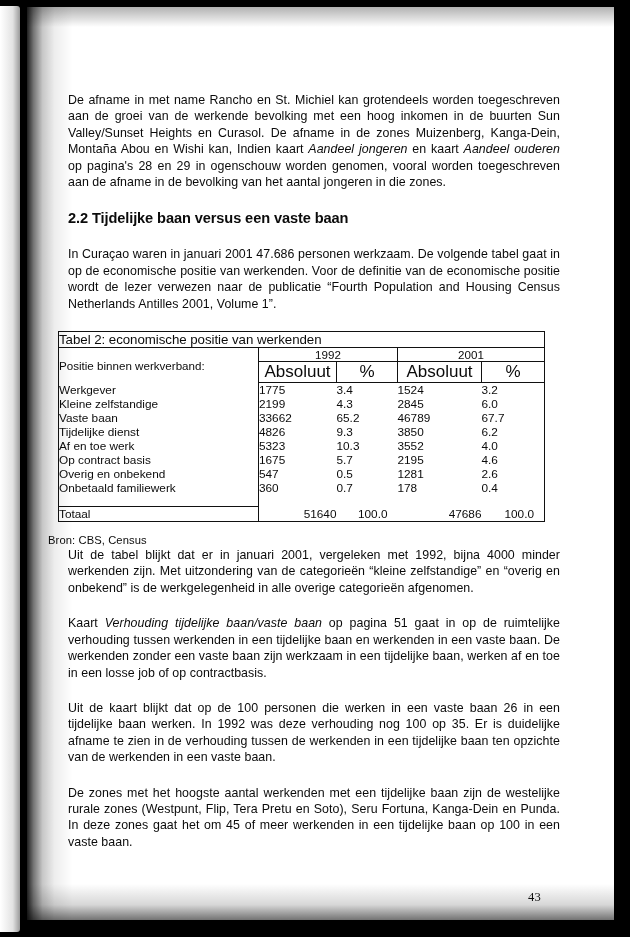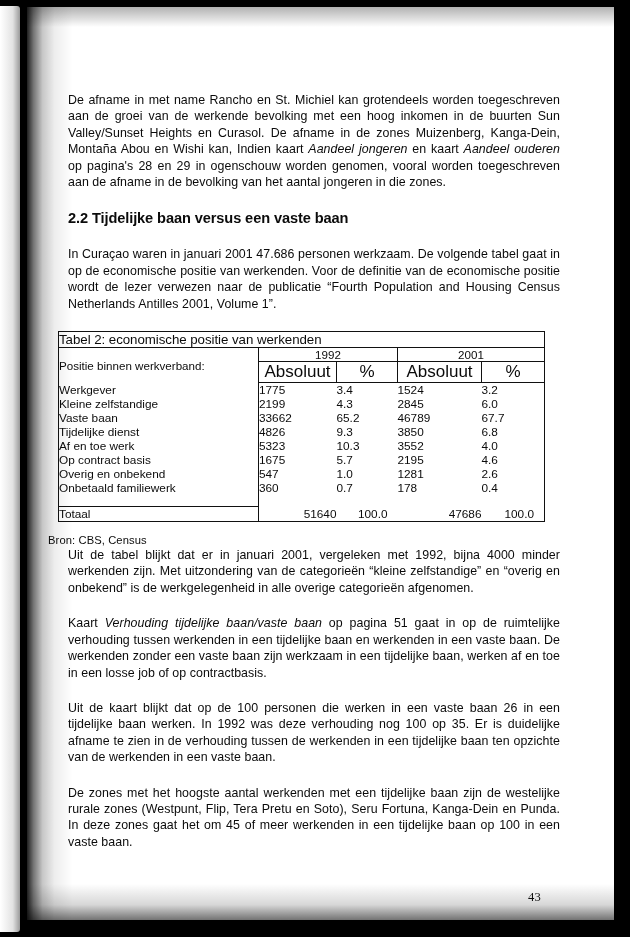--- a/index.html
+++ b/index.html
@@ -264,40 +264,40 @@
             <td class="num bd-l">33662</td>
             <td class="num pct">65.2</td>
             <td class="num">46789</td>
             <td class="num pct bd-r">67.7</td>
           </tr>
           <tr>
             <td class="row-label bd-l">Tijdelijke dienst</td>
             <td class="num bd-l">4826</td>
             <td class="num pct">9.3</td>
             <td class="num">3850</td>
-            <td class="num pct bd-r">6.8</td>
+            <td class="num pct bd-r">6.2</td>
           </tr>
           <tr>
             <td class="row-label bd-l">Af en toe werk</td>
             <td class="num bd-l">5323</td>
             <td class="num pct">10.3</td>
             <td class="num">3552</td>
             <td class="num pct bd-r">4.0</td>
           </tr>
           <tr>
             <td class="row-label bd-l">Op contract basis</td>
             <td class="num bd-l">1675</td>
             <td class="num pct">5.7</td>
             <td class="num">2195</td>
             <td class="num pct bd-r">4.6</td>
           </tr>
           <tr>
             <td class="row-label bd-l">Overig en onbekend</td>
             <td class="num bd-l">547</td>
-            <td class="num pct">1.0</td>
+            <td class="num pct">0.5</td>
             <td class="num">1281</td>
             <td class="num pct bd-r">2.6</td>
           </tr>
           <tr>
             <td class="row-label bd-l">Onbetaald familiewerk</td>
             <td class="num bd-l">360</td>
             <td class="num pct">0.7</td>
             <td class="num">178</td>
             <td class="num pct bd-r">0.4</td>
           </tr>

